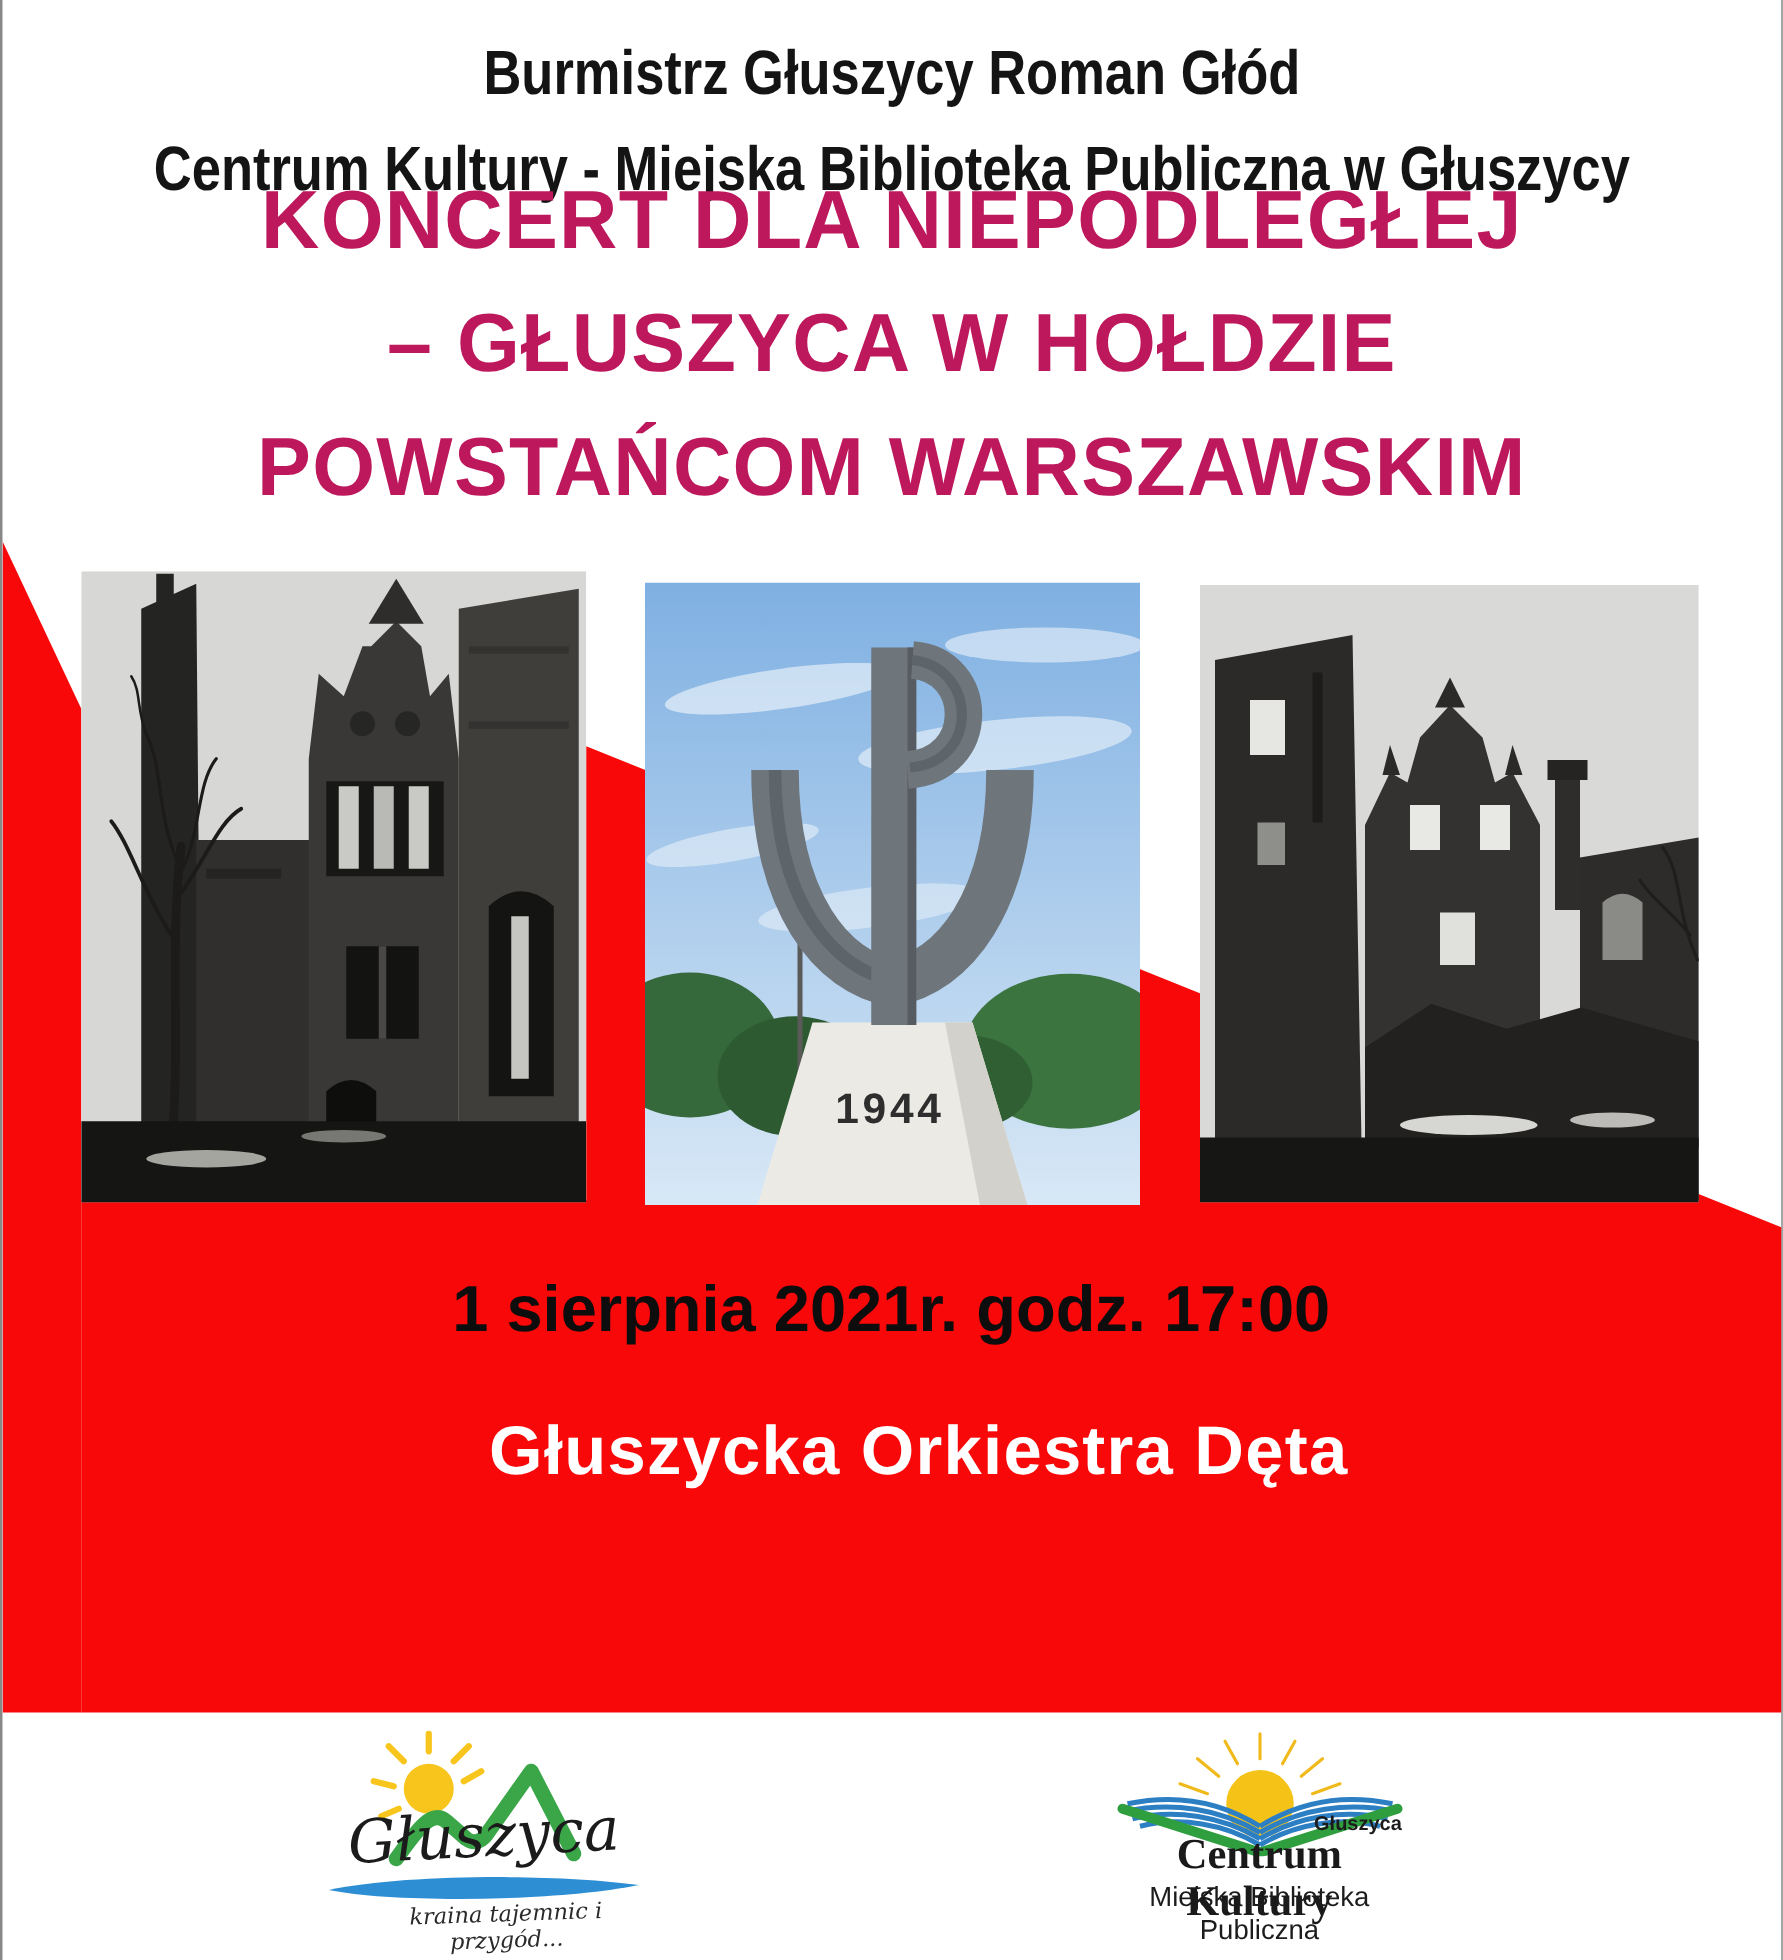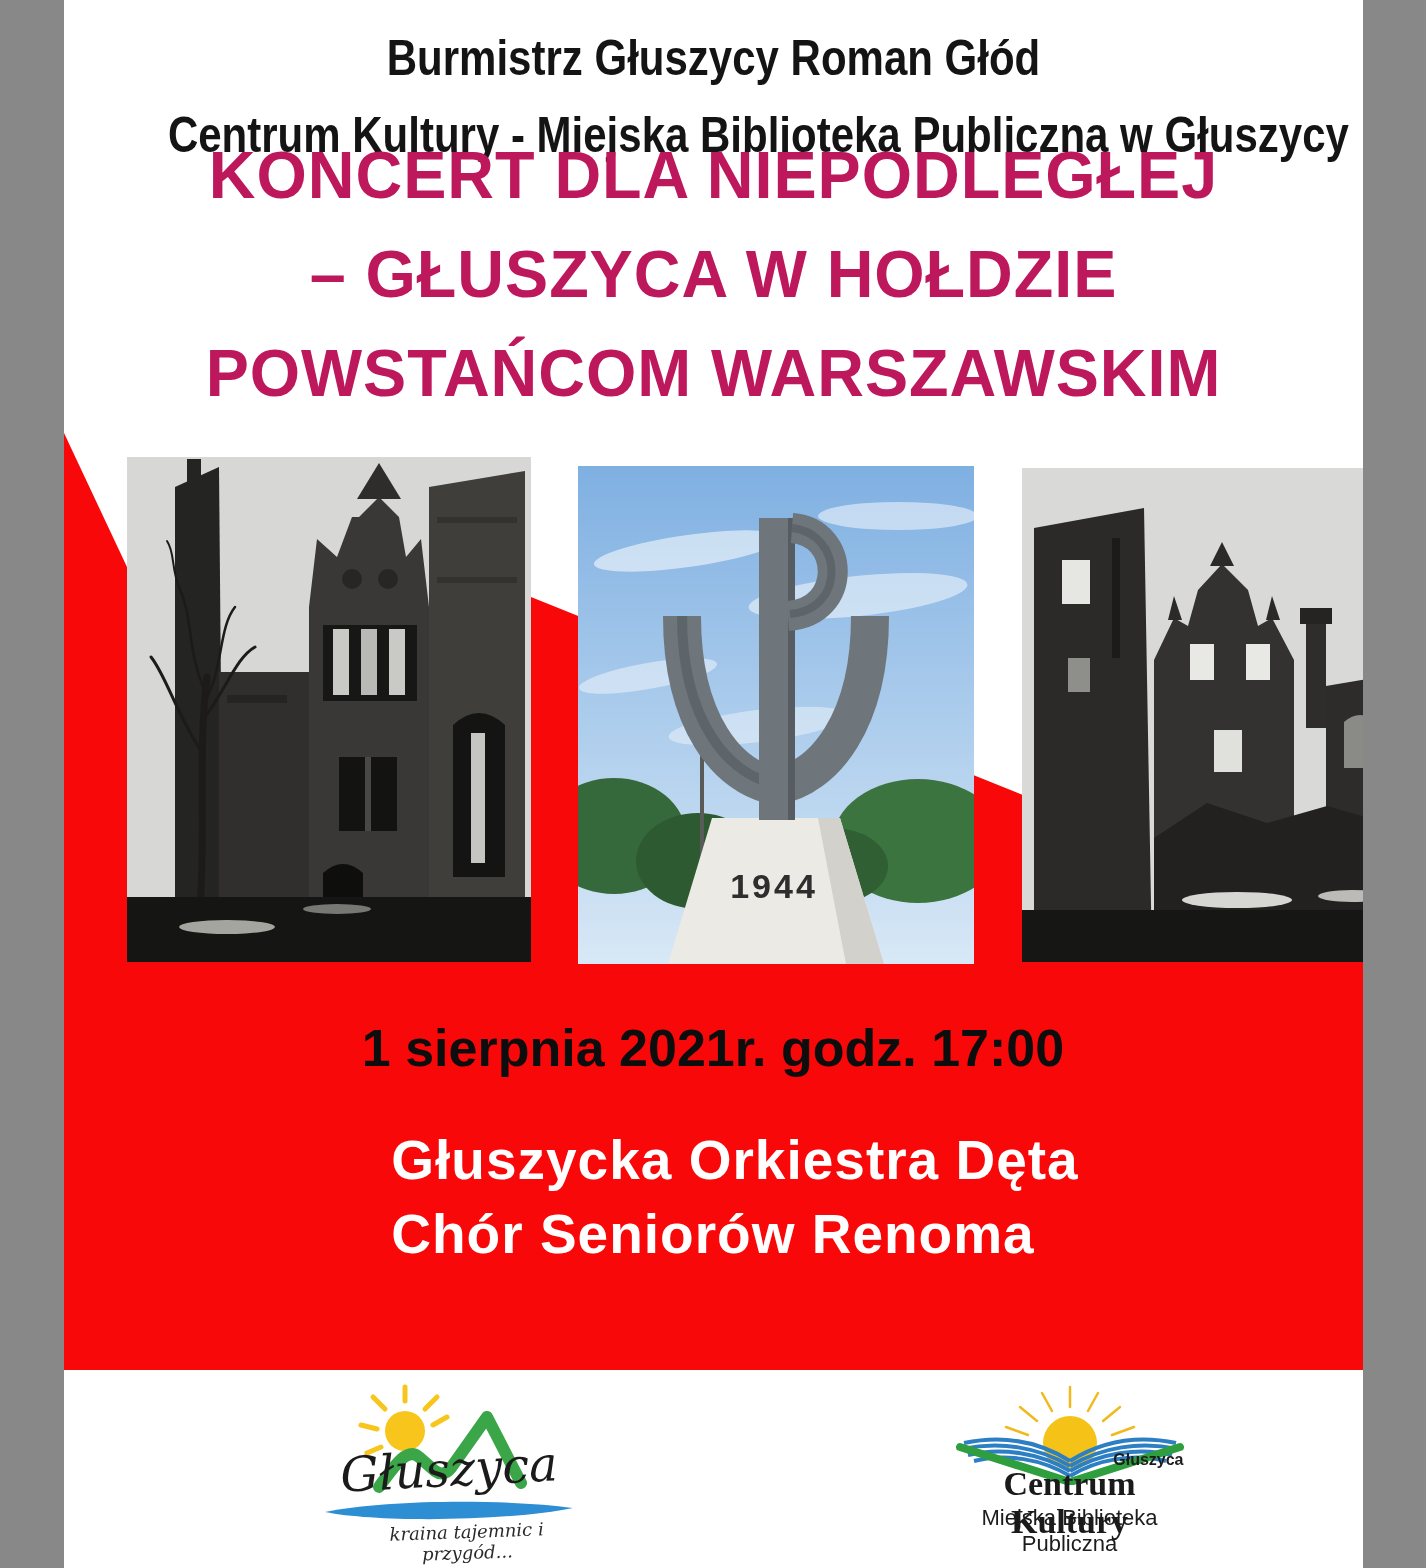--- a/index.html
+++ b/index.html
@@ -1,17 +1,17 @@
 <!DOCTYPE html>
 <html><head>
 <meta charset="utf-8">
 <style>
   html,body{margin:0;padding:0;background:#888;}
   .poster{
-    position:relative;width:1299px;height:1568px;background:#ffffff;
+    position:relative;width:1423px;height:1568px;background:#ffffff;
     overflow:hidden;font-family:"Liberation Sans",sans-serif;margin:0 auto;
   }
   .abs{position:absolute;}
   
   .header{left:0;right:0;top:20px;text-align:center;color:#141414;}
   .h-line{font-weight:bold;font-size:50px;line-height:77px;transform:scaleX(0.84);transform-origin:50% 50%;white-space:nowrap;}
   
   .title{left:0;right:0;top:126px;text-align:center;color:#be185d;font-weight:bold;
          font-size:66px;line-height:99px;letter-spacing:1px;}
   .t-line{white-space:nowrap;transform:scaleX(0.98);transform-origin:50% 50%;}
@@ -164,21 +164,20 @@
     <g stroke="#201e1c" fill="none" stroke-width="2.5" stroke-linecap="round">
       <path d="M398,300 C380,260 386,230 370,210"></path>
       <path d="M392,280 C378,262 360,250 352,236"></path>
     </g>
 
     <rect x="0" y="442" width="399" height="52" fill="#161614"></rect>
   </svg>
 
   <div class="abs date-line">1 sierpnia 2021r. godz. 17:00</div>
   <div class="abs perf perf1">Głuszycka Orkiestra Dęta</div>
-  <div class="abs perf perf2">Chór Seniorów Renoma</div>
 
   <div class="abs" style="left:245px;top:1383px;width:280px;height:175px;">
     <svg class="abs" style="left:0;top:0;" width="280" height="120" viewBox="0 0 280 120">
 
       <g>
         <circle cx="96" cy="48" r="20" fill="#f8c51c"></circle>
         <g stroke="#f8c51c" stroke-width="5" stroke-linecap="round">
           <line x1="96" y1="18" x2="96" y2="4"></line>
           <line x1="76" y1="26" x2="64" y2="14"></line>
           <line x1="116" y1="26" x2="128" y2="14"></line>

